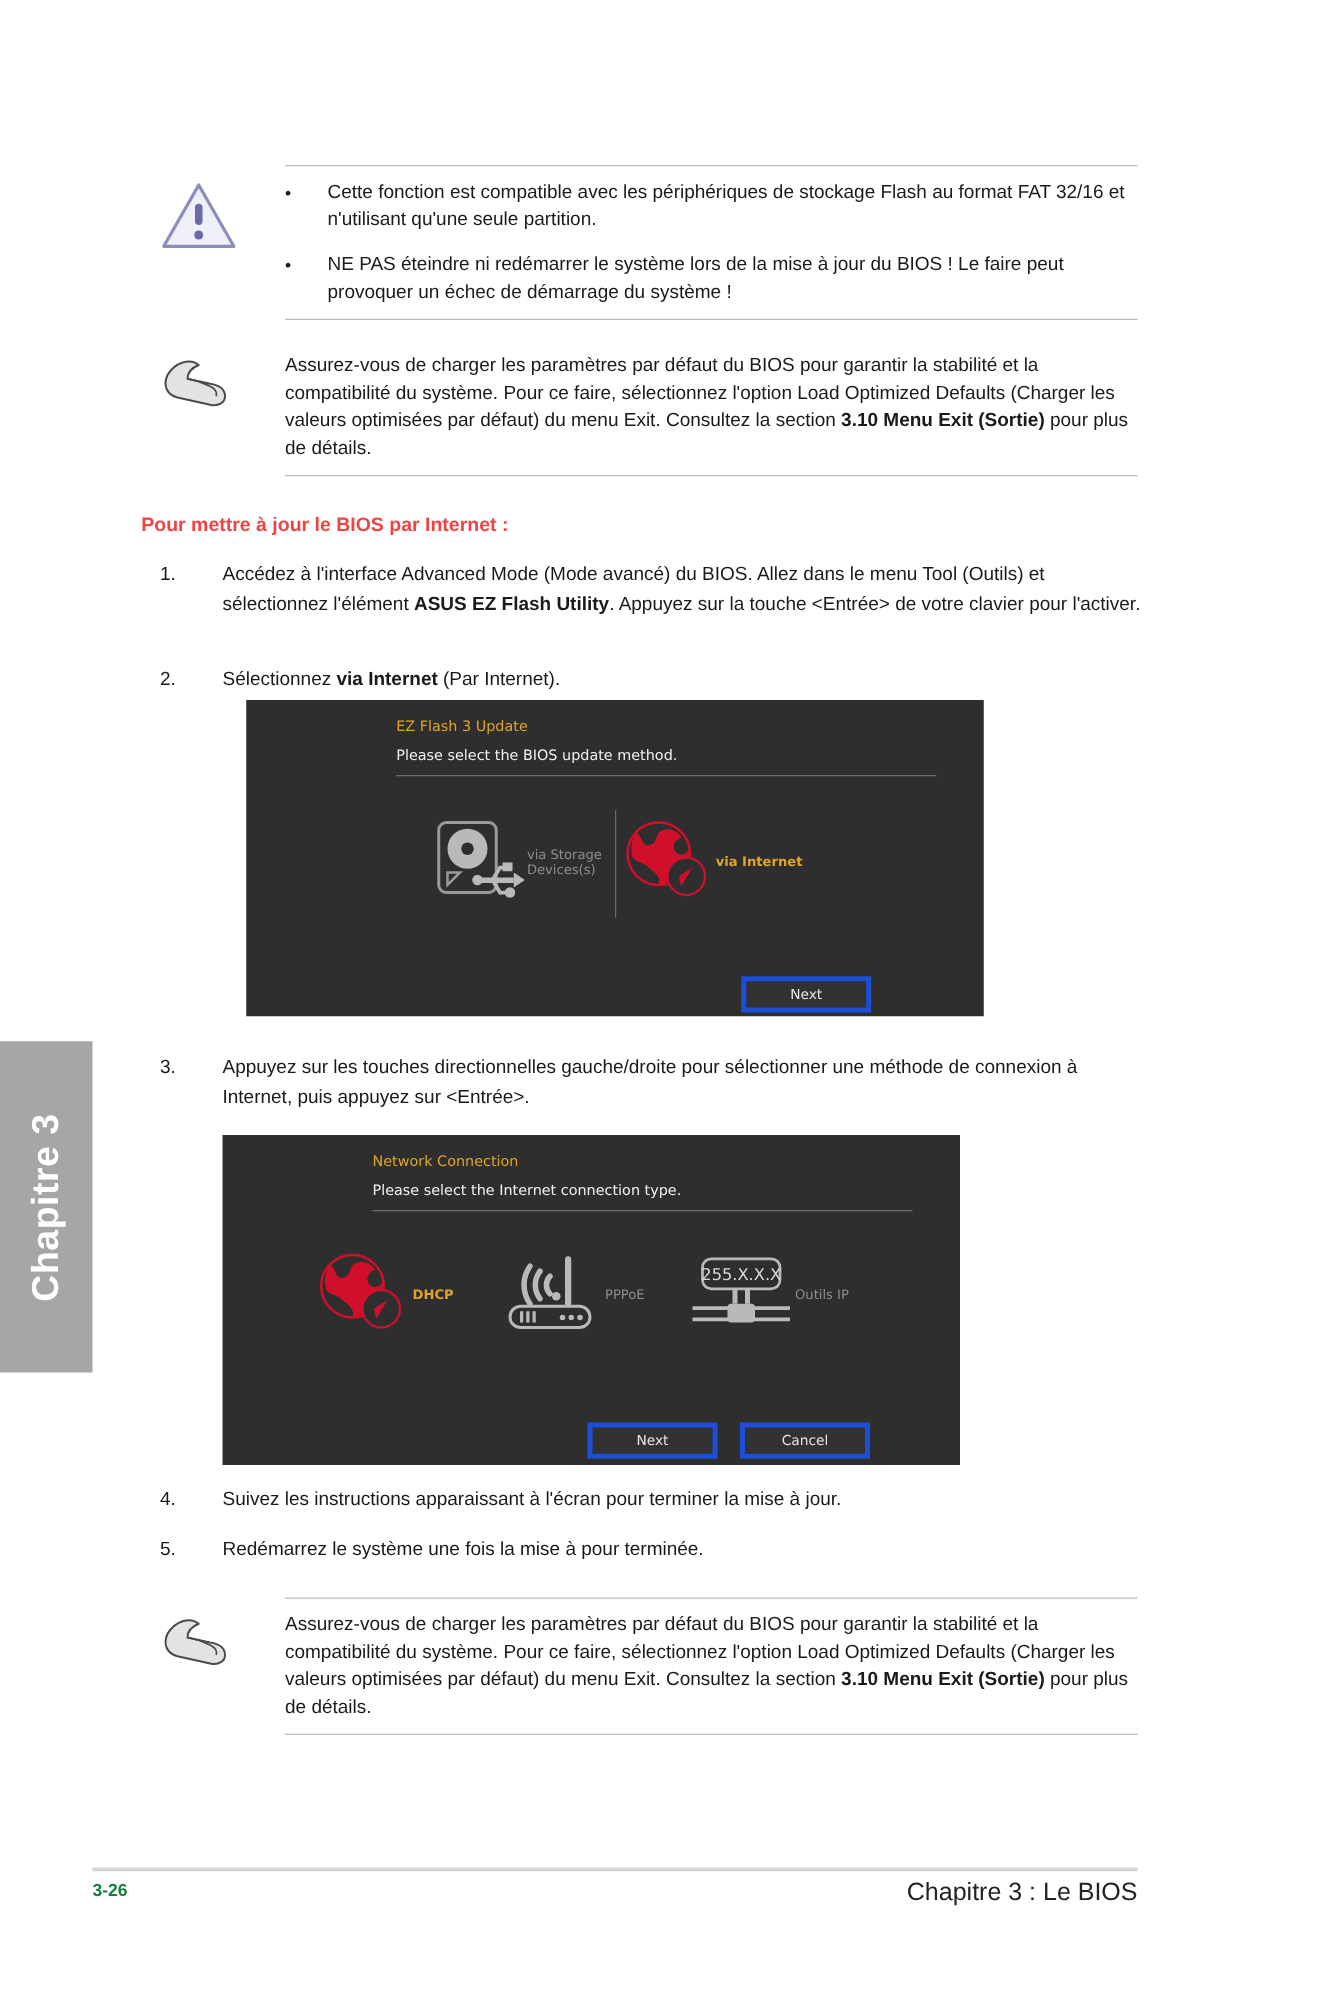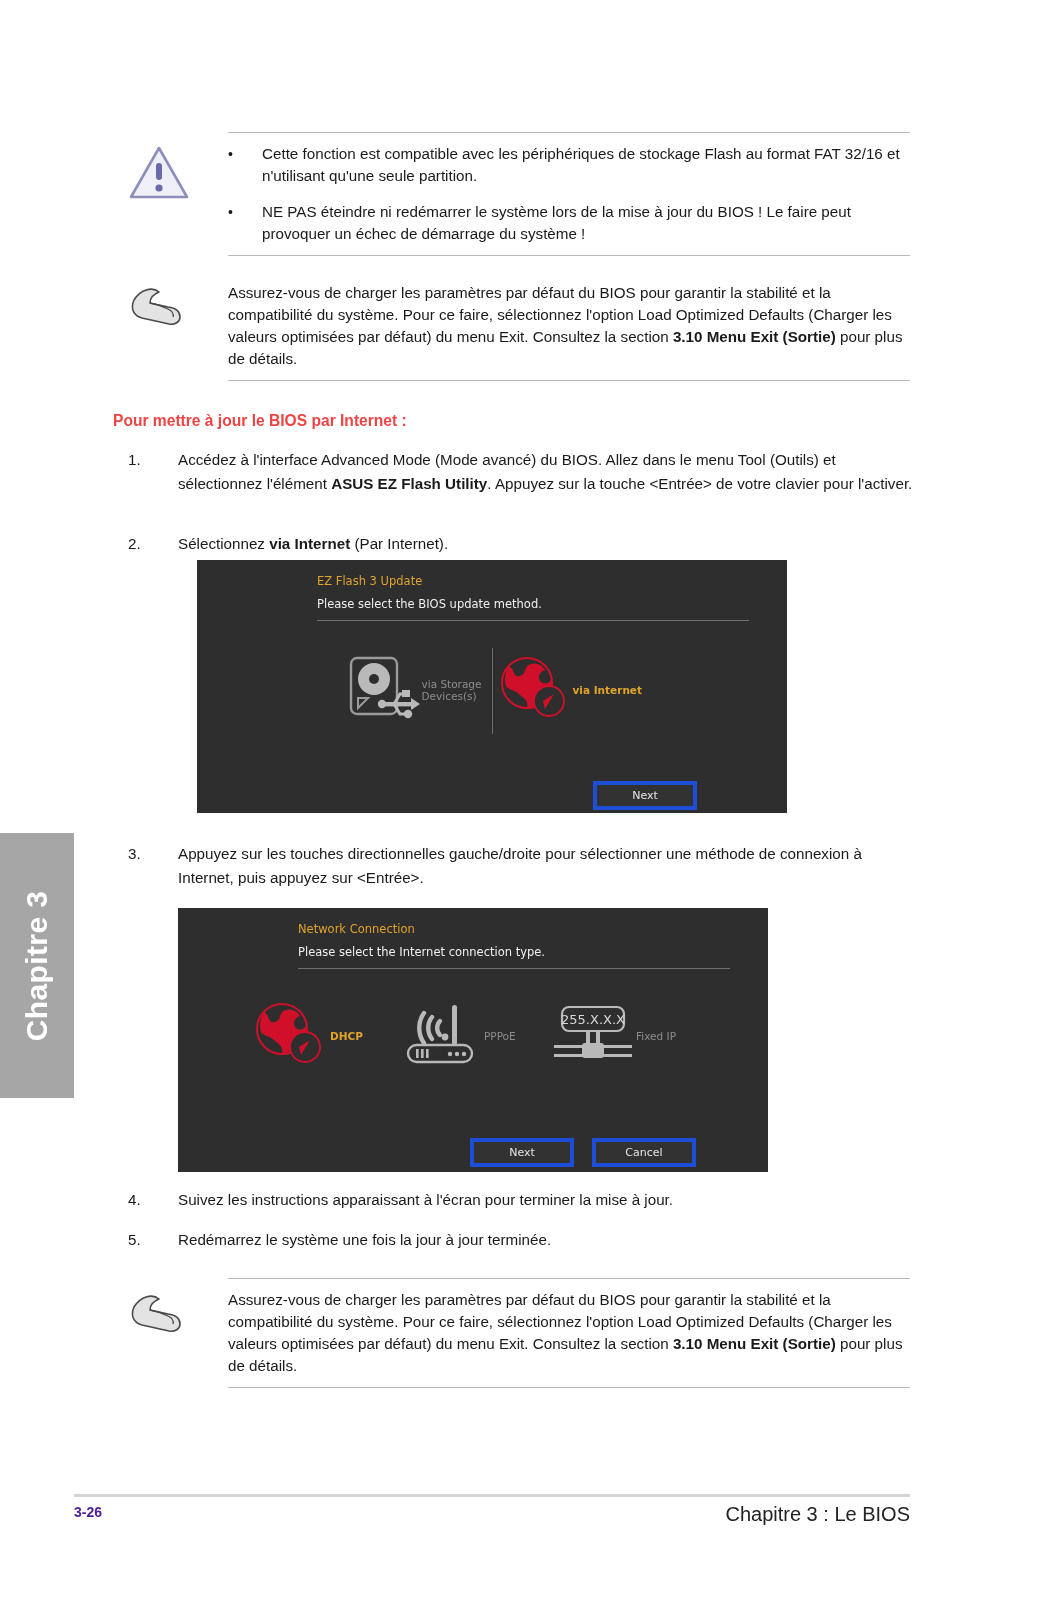--- a/index.html
+++ b/index.html
@@ -111,21 +111,21 @@
     display:flex; align-items:center; justify-content:center;
   }
 
   
   .footer-rule{
     position:absolute; left:74px; top:1494px;
     width:836px; height:3px; background:#d4d4d4;
   }
   .footer-left{
     position:absolute; left:74px; top:1504px;
-    font-size:14px; color:#4c1d95; font-weight:bold;
+    font-size:14px; color:#15803d; font-weight:bold;
   }
   .footer-right{
     position:absolute; right:152px; top:1503px;
     font-size:20px; color:#222;
   }
 </style>
 </head>
 <body>
 
 <div class="page">
@@ -291,38 +291,38 @@
             <text x="45" y="27" text-anchor="middle" font-family="DejaVu Sans, sans-serif" font-size="13" fill="#d8d8d8">255.X.X.X</text>
             <rect x="38" y="34" width="4" height="12" fill="#b9b9b9"></rect>
             <rect x="48" y="34" width="4" height="12" fill="#b9b9b9"></rect>
             <rect x="34" y="46" width="22" height="15" rx="3" fill="#b9b9b9"></rect>
             <rect x="6" y="48" width="30" height="3" fill="#b9b9b9"></rect>
             <rect x="6" y="57" width="30" height="3" fill="#b9b9b9"></rect>
             <rect x="54" y="48" width="30" height="3" fill="#b9b9b9"></rect>
             <rect x="54" y="57" width="30" height="3" fill="#b9b9b9"></rect>
           </svg>
         </div>
-        <div class="clabel">Fixed IP</div>
+        <div class="clabel">Outils IP</div>
       </div>
     </div>
 
     <div class="bios-buttons" style="left:292px; top:230px;">
       <div class="btn">Next</div>
       <div class="btn">Cancel</div>
     </div>
   </div>
 
   <div class="step" style="top:1188px;">
     <span class="num">4.</span>
     <span class="txt">Suivez les instructions apparaissant à l'écran pour terminer la mise à jour.</span>
   </div>
 
   <div class="step" style="top:1228px;">
     <span class="num">5.</span>
-    <span class="txt">Redémarrez le système une fois la jour à jour terminée.</span>
+    <span class="txt">Redémarrez le système une fois la mise à pour terminée.</span>
   </div>
 
   <div class="note" style="top:1278px;">
     <div class="rule"></div>
     <div class="body">
       <div class="icon-cell">
         <svg class="hand-icon" viewBox="0 0 62 44">
           <path d="M6 16 C12 6, 24 2, 31 8 C26 10, 22 14, 22 19 L40 23 C48 24, 52 28, 52 33 C52 38, 47 41, 41 40 L14 34 C6 32, 2 25, 6 16 Z" fill="#e3e3e3" stroke="#4a4a4a" stroke-width="1.6" stroke-linejoin="round"></path>
           <path d="M22 19 C28 20, 34 22, 40 25" fill="none" stroke="#4a4a4a" stroke-width="1.3"></path>
           <path d="M40 25 C44 27, 46 30, 45 33" fill="none" stroke="#4a4a4a" stroke-width="1.3"></path>

